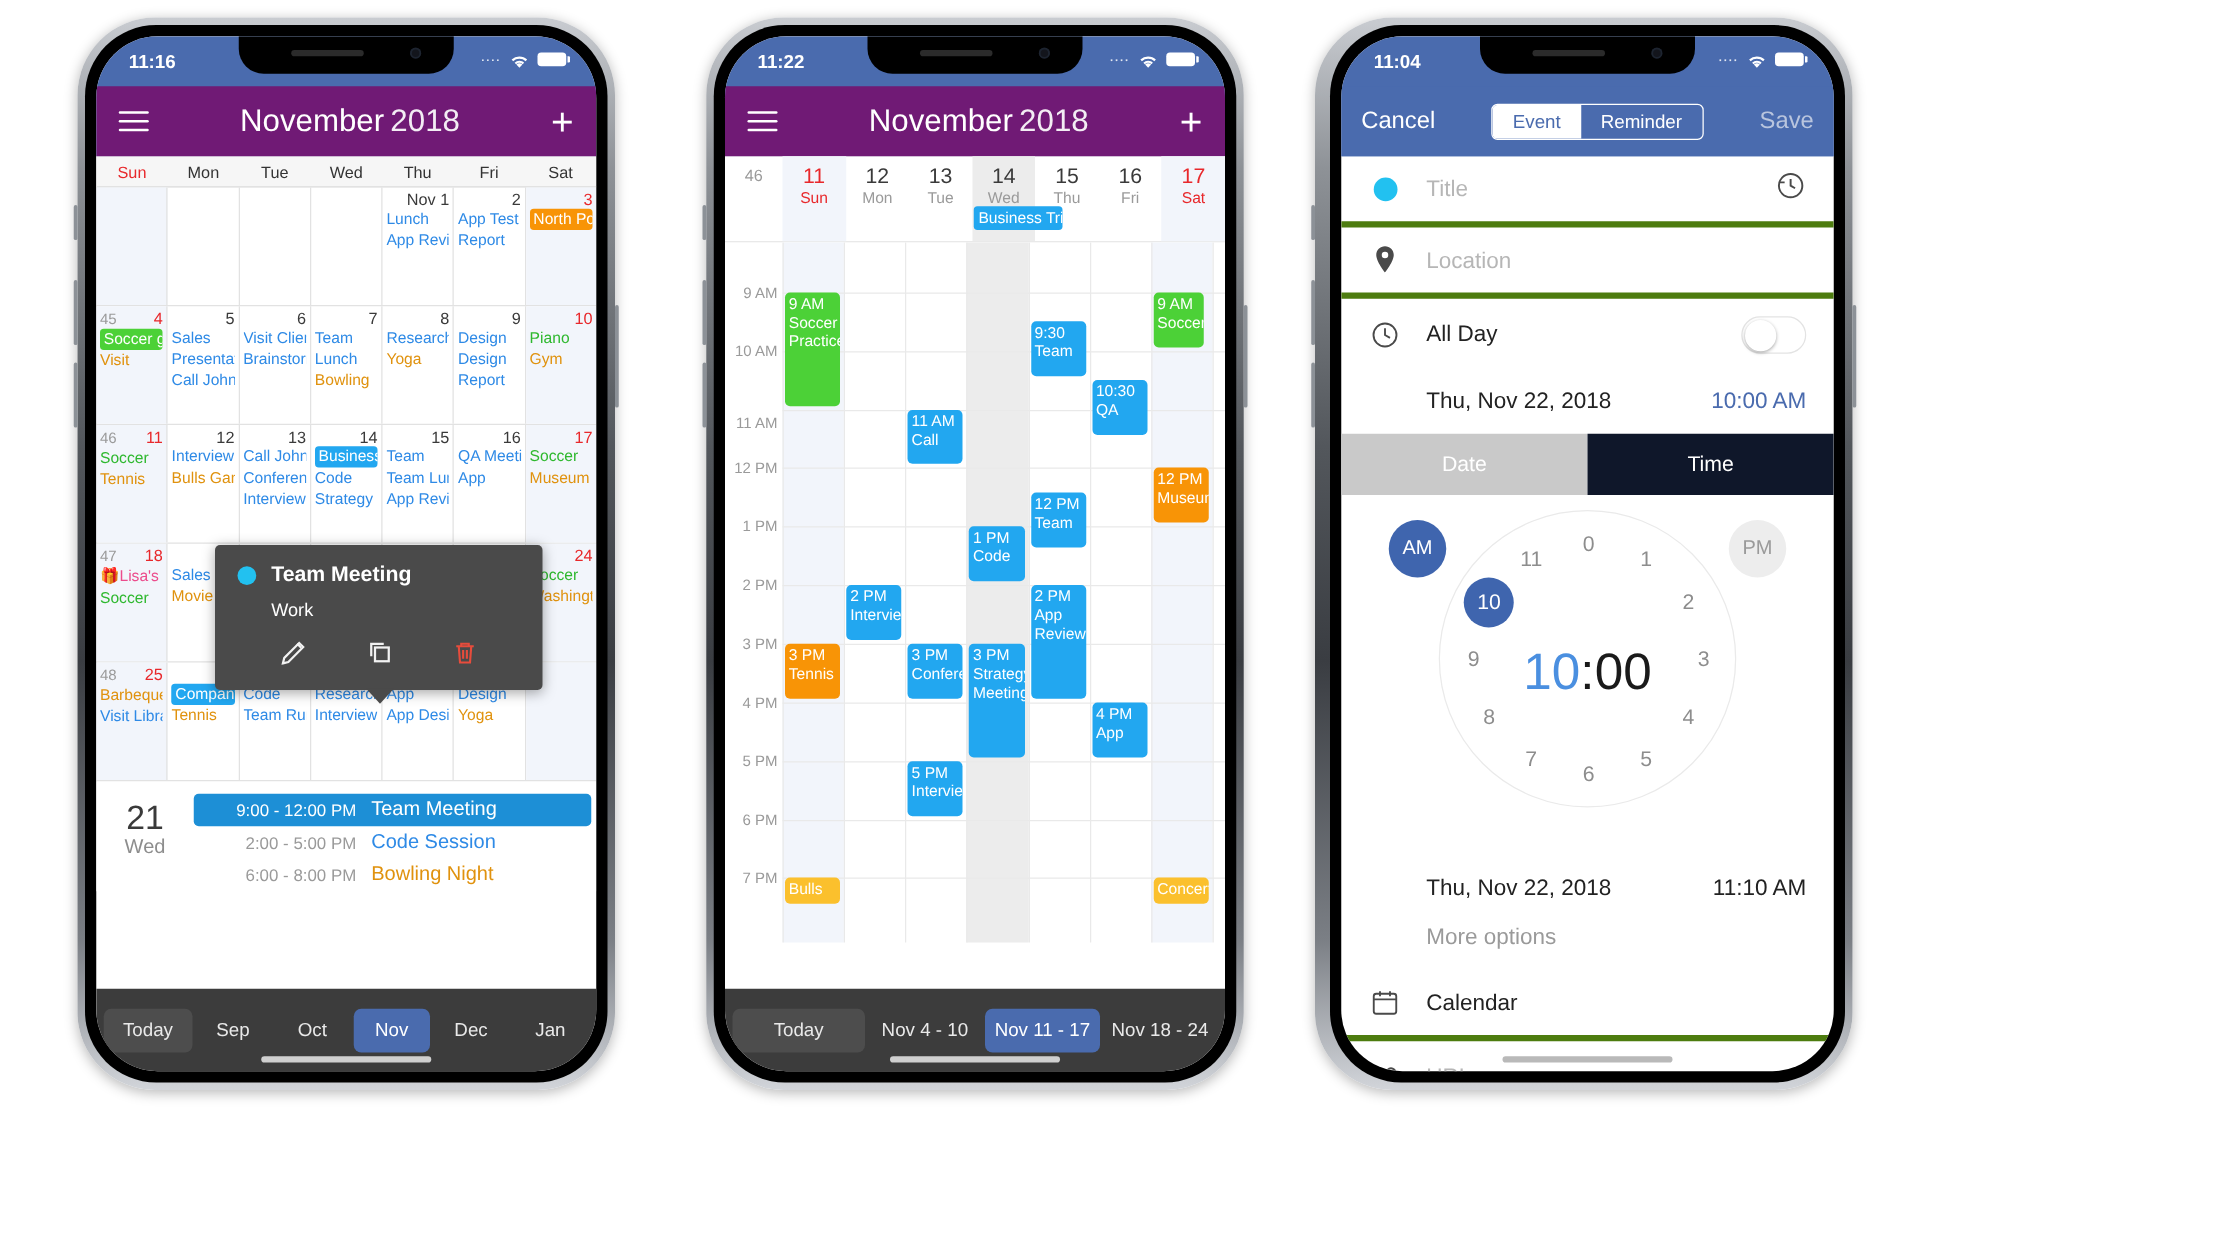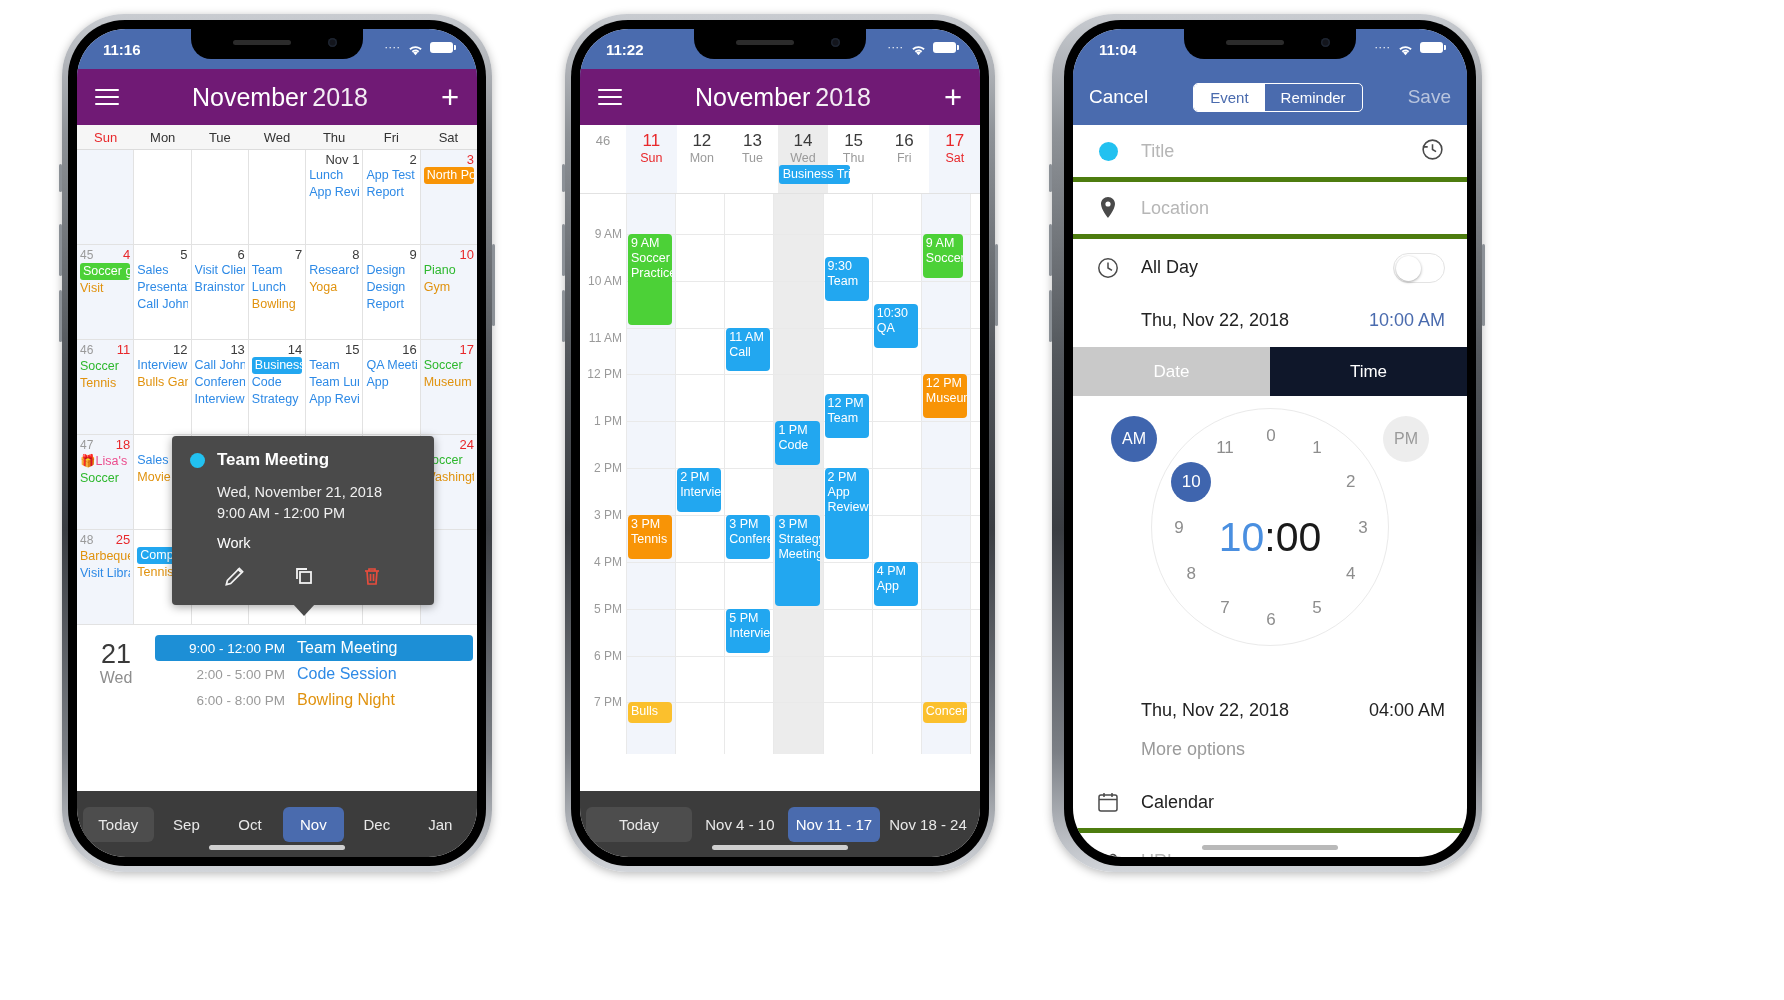--- a/index.html
+++ b/index.html
@@ -578,24 +578,20 @@
                   <span class="n orange">Bowling Night</span>
                 </div>
               </div>
           </div>
         </div>
 
         <div class="popup" style="left:95px; top:407px;">
           <div class="ttl">
             <span class="dot"></span>
             <span>Team Meeting</span>
-          </div>
-          <div class="body">
-            <div>Wed, November 21, 2018</div>
-            <div>9:00 AM - 12:00 PM</div>
           </div>
           <div class="cat">Work</div>
           <div class="acts">
             <span>
               <svg width="26" height="26" viewBox="0 0 24 24" fill="none" stroke="#f2f2f2" stroke-width="1.6">
                   <path d="M4 20l4-1 11-11-3-3L5 16z"></path>
                   <path d="M14.5 5.5l3 3"></path>
                 </svg>
             </span>
             <span>
@@ -872,21 +868,21 @@
               <div class="cn sel" style="left: 39.3257px; top: 73px;">10</div>
               <div class="cn" style="left: 73px; top: 39.3257px;">11</div>
             </div>
           <div class="bigtime">
             <span class="hh">10</span><span>:</span><span>00</span>
           </div>
         </div>
 
         <div class="dt-row">
           <span class="dt">Thu, Nov 22, 2018</span>
-          <span class="tm gray">04:00 AM</span>
+          <span class="tm gray">11:10 AM</span>
         </div>
 
         <div class="more">More options</div>
 
         <div class="row">
           <span class="ic">
             <svg width="24" height="24" viewBox="0 0 24 24" fill="none" stroke="#4a4a4a" stroke-width="1.5">
                 <rect x="3" y="5" width="18" height="16" rx="2"></rect>
                 <path d="M3 9.5h18M8 3v4M16 3v4"></path>
               </svg>

